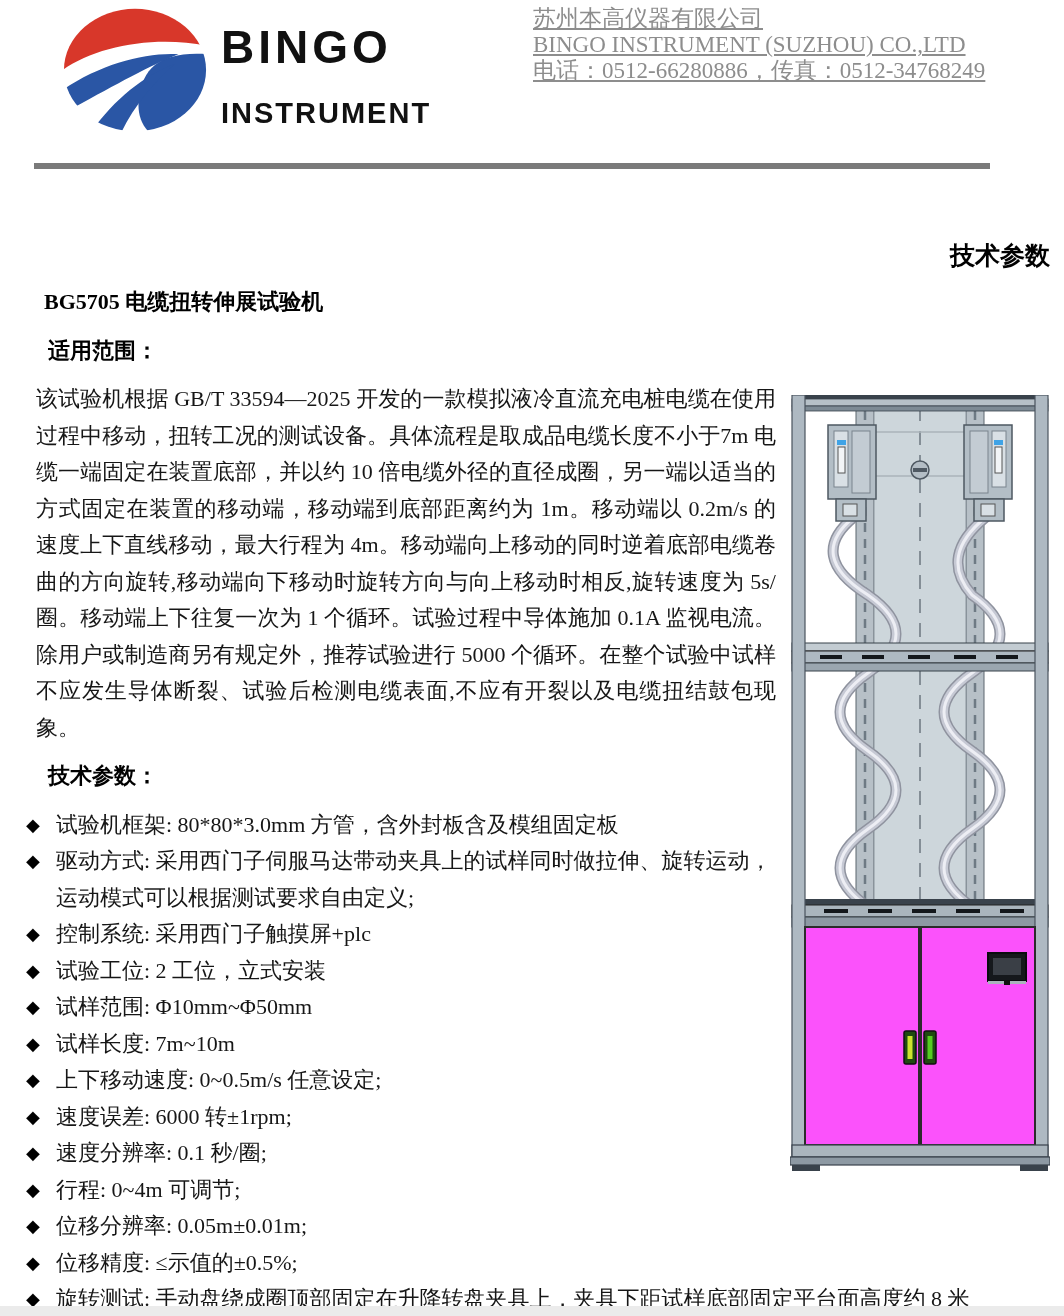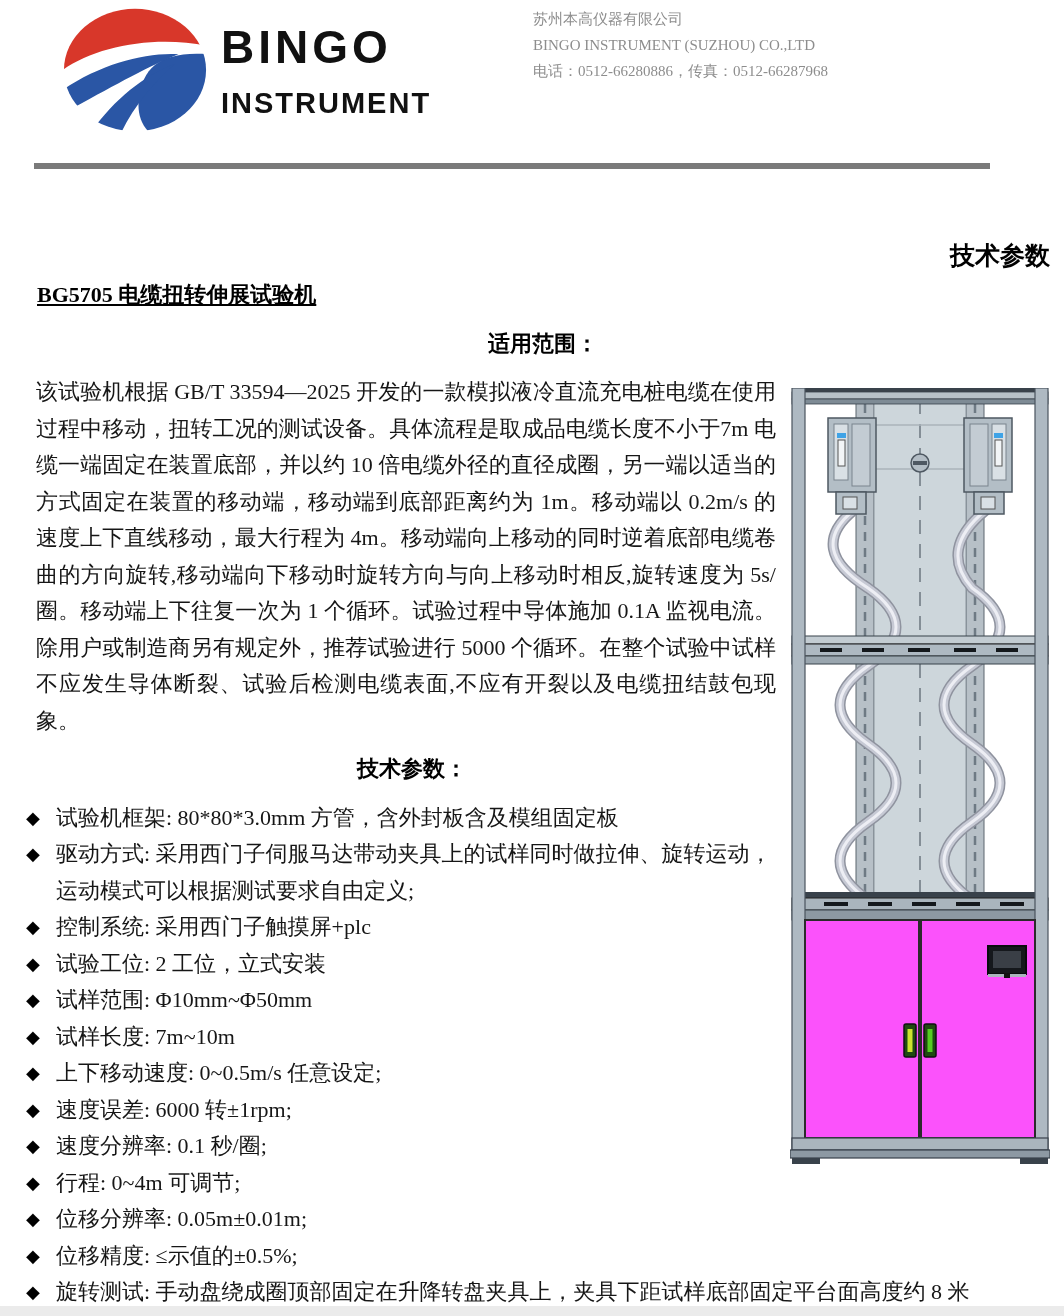--- a/index.html
+++ b/index.html
@@ -6,28 +6,28 @@
   body{
     width:1064px;height:1316px;position:relative;overflow:hidden;
     background:#ffffff;color:#161616;
     font-family:"Liberation Serif","DejaVu Serif",serif;
   }
   
   .header{position:absolute;top:0;left:16px;width:1064px;height:160px;}
   .logo-mark{position:absolute;left:44px;top:6px;width:150px;height:132px;}
   .logo-words{position:absolute;left:205px;top:24px;font-family:"Liberation Sans","DejaVu Sans",sans-serif;color:#111;}
   .logo-primary{font-size:46px;font-weight:700;letter-spacing:4px;line-height:46px;}
-  .logo-secondary{font-size:29px;font-weight:700;letter-spacing:2px;line-height:30px;margin-top:18px;}
-  .company{position:absolute;left:517px;top:6px;font-size:15px;line-height:26.2px;color:#8d8d8d;}
+  .logo-secondary{font-size:29px;font-weight:700;letter-spacing:2px;line-height:30px;margin-top:28px;}
+  .company{position:absolute;left:517px;top:6px;font-size:23px;line-height:26.2px;color:#8d8d8d;text-decoration:underline;}
   .divider{position:absolute;left:34px;top:163px;width:956px;height:6px;background:#7a7a7a;}
   
   .main{position:absolute;top:228px;left:36px;width:1014px;}
   .doc-title{font-size:25px;font-weight:700;text-align:right;line-height:40px;margin:8px 0 0 0;color:#000;}
-  .product-title{font-size:22px;font-weight:700;line-height:36.5px;margin:1px;color:#000;text-decoration:underline;}
-  .section-heading{font-size:22px;font-weight:700;line-height:36.5px;margin:12px;color:#000;text-align:center;}
+  .product-title{font-size:22px;font-weight:700;line-height:36.5px;margin:8px;color:#000;}
+  .section-heading{font-size:22px;font-weight:700;line-height:36.5px;margin:12px;color:#000;}
   .scope-block{margin:0;}
   .scope-text{margin:0;font-size:22px;line-height:36.5px;text-align:justify;font-family:Liberation Serif, serif;}
   .figure-float{float:right;width:260px;height:776px;margin:14px 0 0 14px;}
   .params-list{list-style:none;margin:0 0 0 -10px;padding:0;}
   .params-list li{display:flex;font-size:22px;line-height:36.5px;}
   .bullet-icon{flex:0 0 30px;width:30px;font-size:18px;color:#000;
     font-family:"DejaVu Sans","Liberation Sans",sans-serif;}
   .bullet-text{flex:1;}
   .bottom-strip{position:absolute;left:0;top:1306px;width:1064px;height:10px;background:#ebebeb;}
 </style>
@@ -49,21 +49,21 @@
       <path d="M28 132 C52 96 84 70 116 58 C92 80 72 104 58 136 Z" fill="#2a56a5"></path>
     </g>
   </svg>
   <div class="logo-words">
     <div class="logo-primary">BINGO</div>
     <div class="logo-secondary">INSTRUMENT</div>
   </div>
   <div class="company">
     <div>苏州本高仪器有限公司</div>
     <div>BINGO INSTRUMENT (SUZHOU) CO.,LTD</div>
-    <div>电话：0512-66280886，传真：0512-66287968</div>
+    <div>电话：0512-66280886，传真：0512-34768249</div>
   </div>
 </div>
 
 <div class="divider"></div>
 
 <div class="main">
   <h1 class="doc-title">技术参数</h1>
   <h2 class="product-title">BG5705 电缆扭转伸展试验机</h2>
   <h3 class="section-heading">适用范围：</h3>
 

